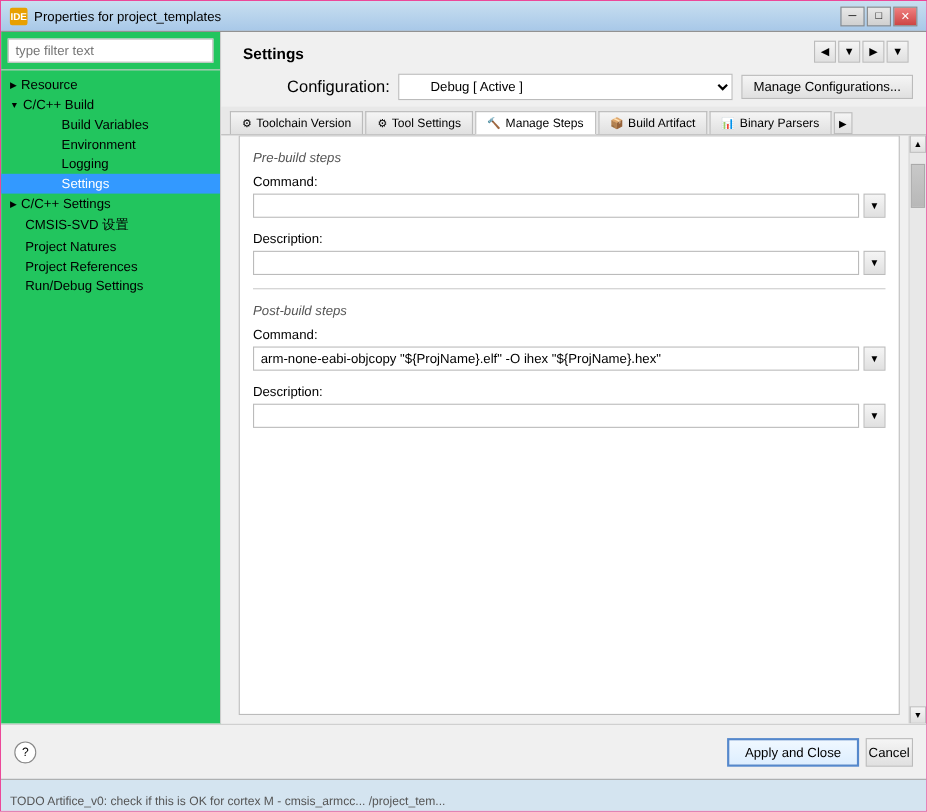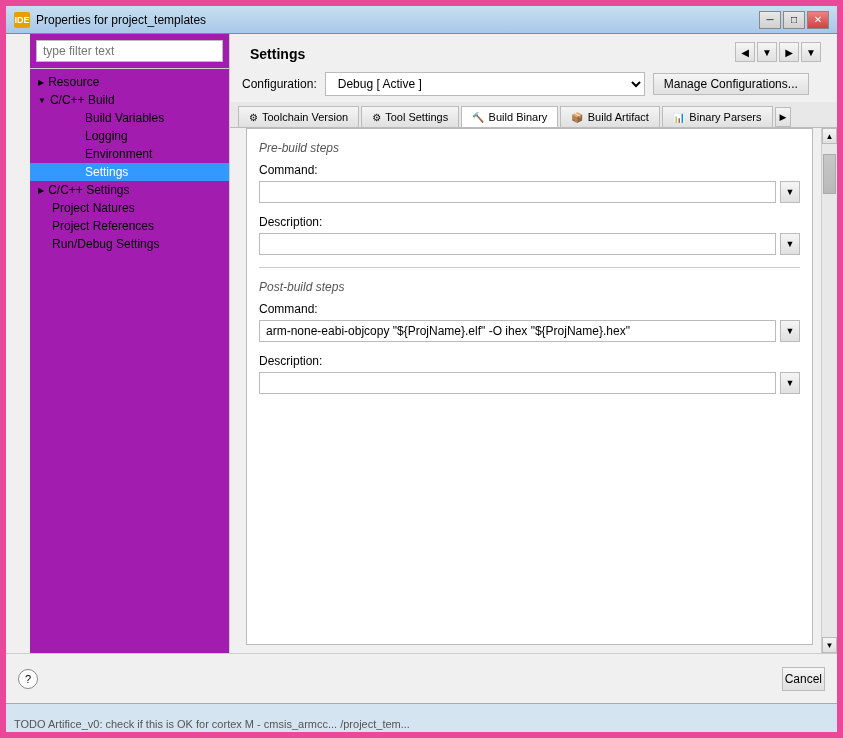--- a/index.html
+++ b/index.html
@@ -9,21 +9,21 @@
       background: #d4e4f0;
       display: flex;
       justify-content: center;
       align-items: center;
       height: 100vh;
     }
     .window {
       width: 843px;
       height: 738px;
       background: #f0f0f0;
-      border: 6px solid #ec4899;
+      border: 1px solid #ec4899;
       box-shadow: 2px 2px 8px rgba(0,0,0,0.4);
       display: flex;
       flex-direction: column;
     }
     .title-bar {
       background: linear-gradient(to bottom, #c8dff0, #a8c8e8);
       padding: 4px 8px;
       display: flex;
       align-items: center;
       justify-content: space-between;
@@ -68,25 +68,24 @@
     }
     .title-btn.close { background: linear-gradient(to bottom, #f08080, #cc4444); color: white; }
     .main-content {
       display: flex;
       flex: 1;
       overflow: hidden;
     }
     
     .left-panel {
       width: 200px;
-      background: #a21caf;
+      background: #22c55e;
       border-right: 1px solid #ccc;
       display: flex;
       flex-direction: column;
-      margin-left: 24px;
     }
     .search-box {
       padding: 6px;
       border-bottom: 1px solid #ccc;
     }
     .search-input {
       width: 100%;
       padding: 3px 6px;
       border: 1px solid #bbb;
       background: white;
@@ -124,25 +123,25 @@
       font-size: 14px;
       font-weight: bold;
       color: #000;
     }
     .config-row {
       display: flex;
       align-items: center;
       padding: 6px 12px;
       gap: 8px;
     }
-    .config-label { font-size: 12px; }
+    .config-label { font-size: 15px; margin-left: 48px; }
     .config-select {
       flex: 1;
       max-width: 320px;
-      padding: 3px 8px;
+      padding: 3px 24px;
       border: 1px solid #bbb;
       background: white;
       font-size: 12px;
     }
     .manage-btn {
       padding: 3px 10px;
       border: 1px solid #bbb;
       background: linear-gradient(to bottom, #f5f5f5, #e0e0e0);
       font-size: 12px;
       cursor: pointer;
@@ -371,33 +370,37 @@
           <div class="tree-item level1">
             <span class="expand-icon">▼</span>
             <span>C/C++ Build</span>
           </div>
           <div class="tree-item level2">
             <span style="width: 10px; display: inline-block;"></span>
             <span>Build Variables</span>
           </div>
           <div class="tree-item level2">
             <span style="width: 10px; display: inline-block;"></span>
+            <span>Environment</span>
+          </div>
+          <div class="tree-item level2">
+            <span style="width: 10px; display: inline-block;"></span>
             <span>Logging</span>
-          </div>
-          <div class="tree-item level2">
-            <span style="width: 10px; display: inline-block;"></span>
-            <span>Environment</span>
           </div>
           <div class="tree-item level2 selected">
             <span style="width: 10px; display: inline-block;"></span>
             <span>Settings</span>
           </div>
           <div class="tree-item level1">
             <span class="expand-icon">▶</span>
             <span>C/C++ Settings</span>
+          </div>
+          <div class="tree-item level1">
+            <span style="width: 10px; display: inline-block;"></span>
+            <span>CMSIS-SVD 设置</span>
           </div>
           <div class="tree-item level1">
             <span style="width: 10px; display: inline-block;"></span>
             <span>Project Natures</span>
           </div>
           <div class="tree-item level1">
             <span style="width: 10px; display: inline-block;"></span>
             <span>Project References</span>
           </div>
           <div class="tree-item level1">
@@ -430,21 +433,21 @@
       <div class="tab">
             <span class="tab-icon">⚙</span>
             <span>Toolchain Version</span>
           </div>
           <div class="tab">
             <span class="tab-icon">⚙</span>
             <span>Tool Settings</span>
           </div>
           <div class="tab active">
             <span class="tab-icon">🔨</span>
-            <span>Build Binary</span>
+            <span>Manage Steps</span>
           </div>
           <div class="tab">
             <span class="tab-icon">📦</span>
             <span>Build Artifact</span>
           </div>
           <div class="tab">
             <span class="tab-icon">📊</span>
             <span>Binary Parsers</span>
           </div>
           <div class="tab tab-more">▶</div>
@@ -493,20 +496,21 @@
         </div>
       </div>
     </div>
   </div>
 
   <div class="bottom-bar">
     <div class="help-icon">
       <span>?</span>
     </div>
     <div class="bottom-buttons">
+      <button class="apply-btn">Apply and Close</button>
       <button class="cancel-btn">Cancel</button>
     </div>
   </div>
 
   <div class="status-bar">
     <span>TODO Artifice_v0: check if this is OK for cortex M  -  cmsis_armcc... /project_tem...</span>
   </div>
 </div>
 
 </body></html>

